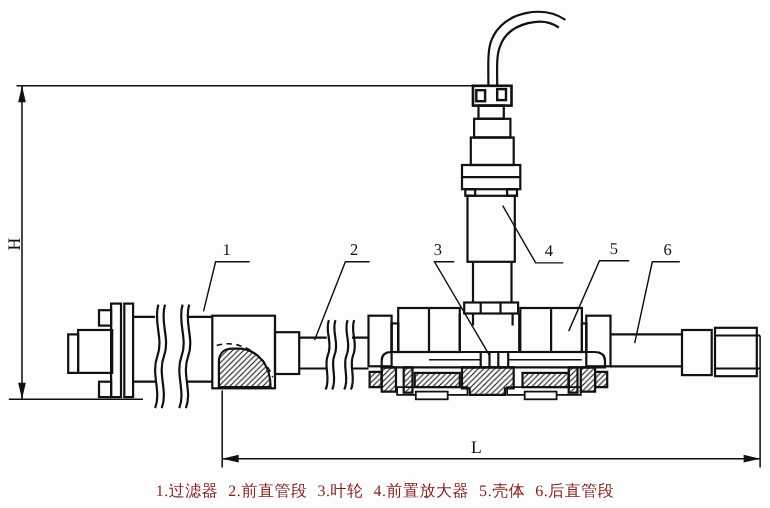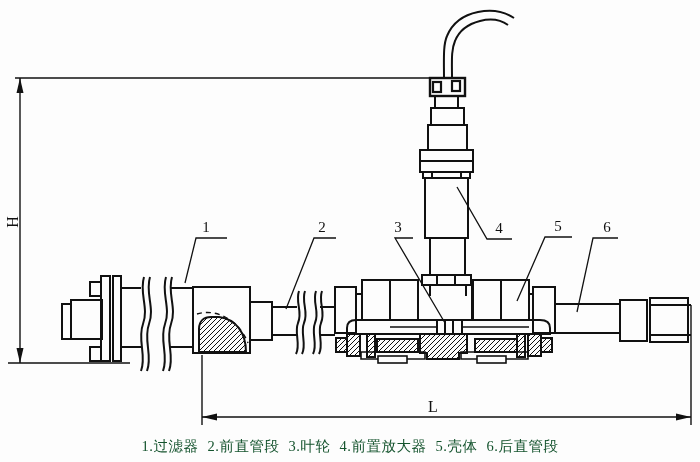--- a/index.html
+++ b/index.html
@@ -9,21 +9,21 @@
     background:#fdfdfd;
     font-family:"Liberation Serif","DejaVu Serif",serif;
     overflow:hidden;
   }
   svg{display:block;}
   .caption{
     position:absolute;
     left:0;top:437px;width:700px;
     text-align:center;
     font-size:14.5px;
-    color:#14532d;
+    color:#7f1d1d;
     word-spacing:5px;
     letter-spacing:0.5px;
   }
   text{
     font-family:"Liberation Serif","DejaVu Serif",serif;
     fill:#111;
   }
   .partnum{font-size:15px;}
   .dimlabel{font-size:16px;}
 </style>

